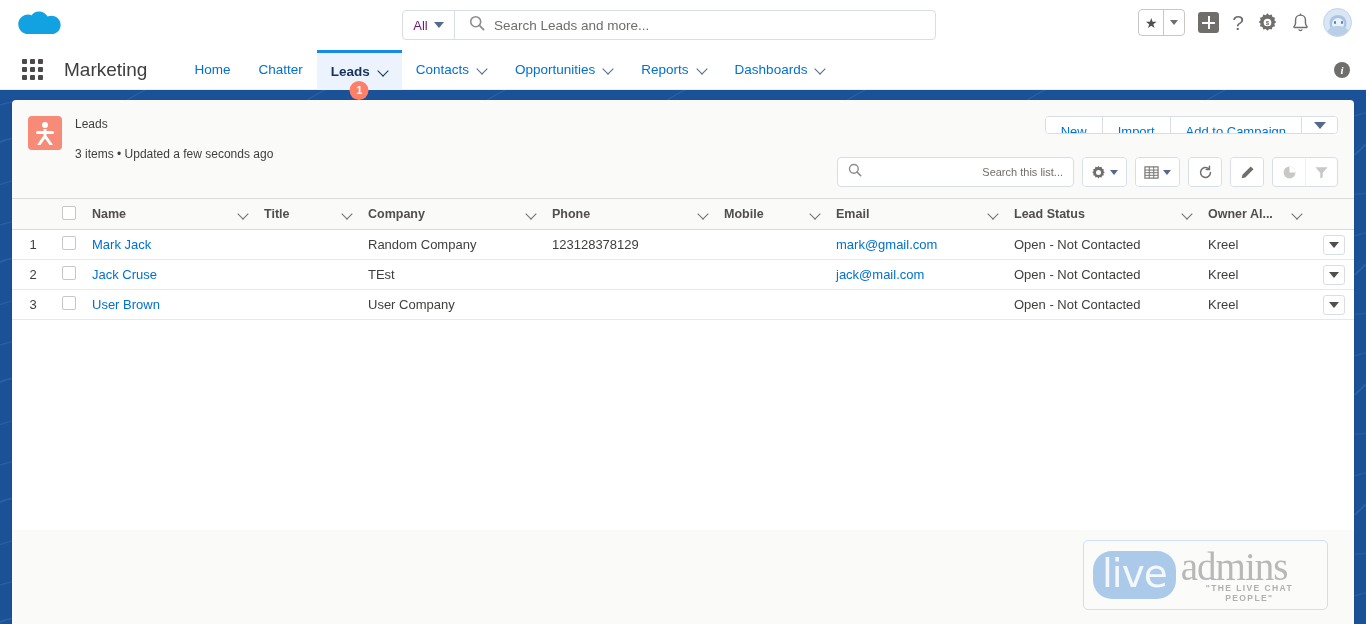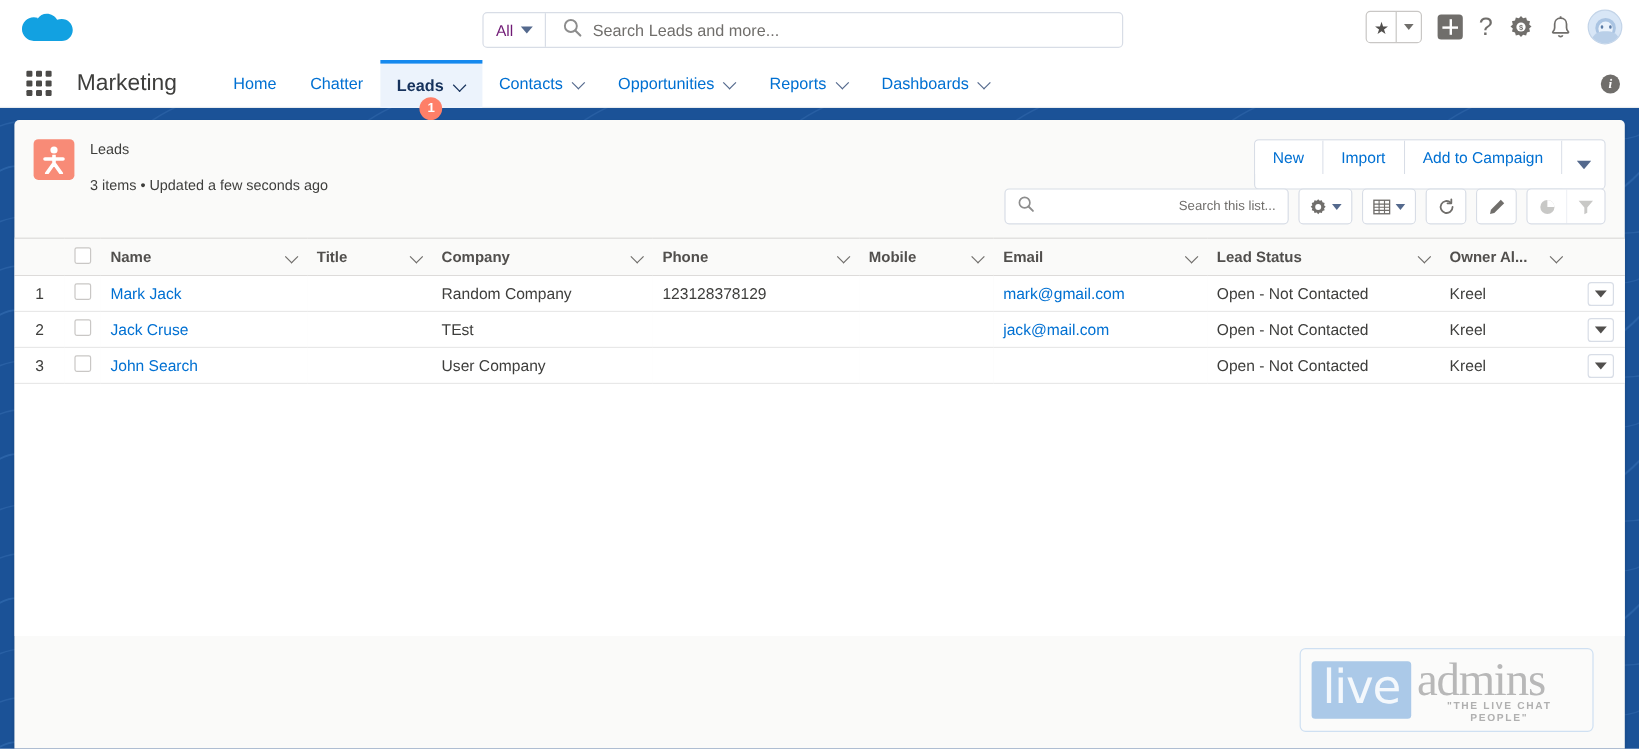--- a/index.html
+++ b/index.html
@@ -229,21 +229,21 @@
     background: #fff; display: flex; align-items: center; justify-content: center;
     cursor: pointer; margin-left: 4px;
   }
   .lh-sub {
     font-size: 12px; color: #3e3e3c; margin-top: 15px; margin-left: 0;
   }
 
   .lh-actions {
     position: absolute; right: 16px; top: 16px;
     display: flex; align-items: stretch;
-    height: 42px;
+    height: 18px;
     border: 1px solid #d8dde6; border-radius: 4px;
     background: #fff; overflow: hidden;
   }
   .lh-actions button {
     background: #fff; border: none; border-right: 1px solid #d8dde6;
     font-family: "Liberation Sans", sans-serif;
     font-size: 13px; color: #0070d2;
     padding: 0 15px; cursor: pointer; height: 28px;
     white-space: nowrap;
   }
@@ -347,21 +347,21 @@
 
   
   .watermark {
     position: absolute; left: 1083px; top: 540px;
     width: 245px; height: 70px;
     border: 1px solid #cfe0f2; border-radius: 5px;
     background: #fbfbfa;
     display: flex; align-items: center; padding: 0 9px;
   }
   .wm-live {
-    background: #abc9e8; border-radius: 3px;
+    background: #abc9e8; border-radius: 19px;
     padding: 2px 9px 4px 9px;
     font-family: "DejaVu Sans", sans-serif;
     font-size: 39px; color: #f4f8fc; line-height: 42px;
     letter-spacing: -1px;
   }
   .wm-right { margin-left: 5px; position: relative; }
   .wm-admins {
     font-family: Liberation Serif, serif;
     font-size: 39px; color: #b8b8b8; line-height: 40px; letter-spacing: -1px;
   }
@@ -688,21 +688,21 @@
             <td>Kreel</td>
             <td class="col-act">
               <div class="row-dd">
                 <i></i>
               </div>
             </td>
           </tr>
           <tr>
             <td class="col-num">3</td>
             <td class="col-chk"><span class="cbx"></span></td>
-            <td><a>John Search</a></td>
+            <td><a>User Brown</a></td>
             <td></td>
             <td>User Company</td>
             <td></td>
             <td></td>
             <td></td>
             <td>Open - Not Contacted</td>
             <td>Kreel</td>
             <td class="col-act">
               <div class="row-dd">
                 <i></i>

